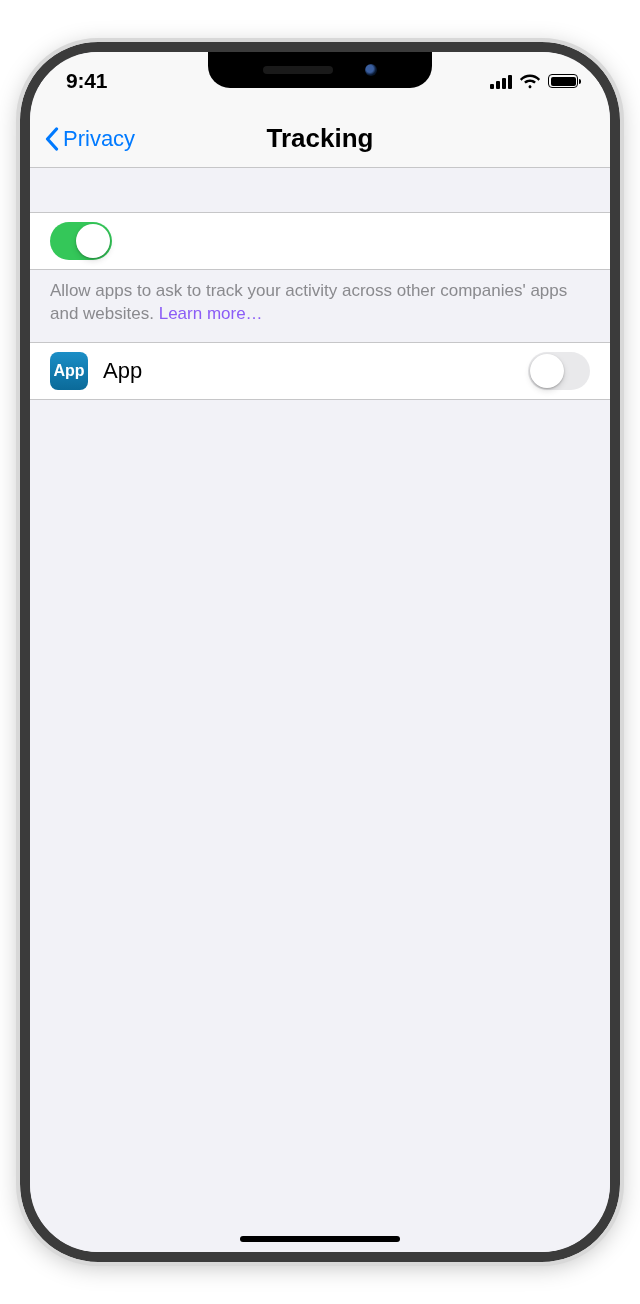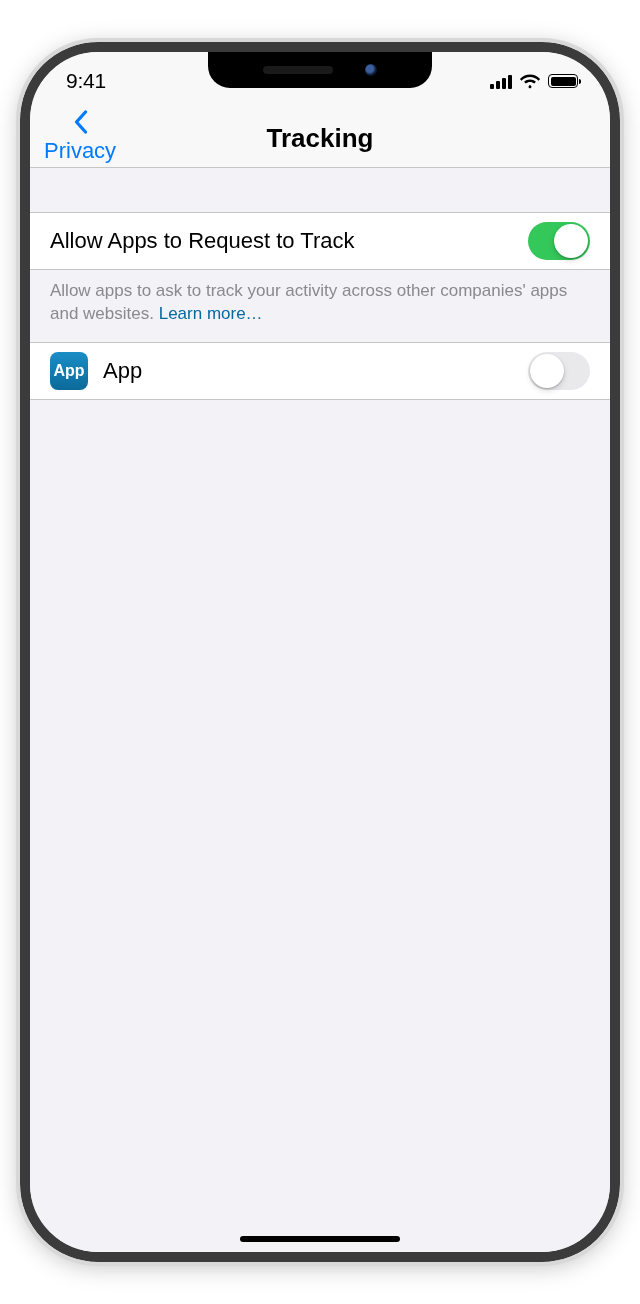--- a/index.html
+++ b/index.html
@@ -49,21 +49,21 @@
     .camera { width:12px; height:12px; border-radius:50%; background:radial-gradient(circle at 40% 40%, #3a5e9e 0 35%, #0a1a33 60%, #000 100%); margin-left:6px; }
 
     
     .status-bar {
       position: relative;
       height: 58px;
       display:flex; align-items:center; justify-content:space-between;
       padding: 0 32px 0 36px;
       background: #f8f8f8;
     }
-    .status-time { font-size: 21px; font-weight: 400; letter-spacing: -0.2px; text-align: center; }
+    .status-time { font-size: 21px; font-weight: 700; letter-spacing: -0.2px; text-align: center; }
     .status-icons { display:flex; align-items:center; gap:7px; }
     .cellular { display:flex; align-items:flex-end; gap:2px; height:15px; }
     .cellular span { width:4px; background:#000; border-radius:1px; display:block; }
     .cellular span:nth-child(1){height:5px}
     .cellular span:nth-child(2){height:8px}
     .cellular span:nth-child(3){height:11px}
     .cellular span:nth-child(4){height:14px}
     .battery { width:30px; height:14px; border:1.6px solid #000; border-radius:4px; position:relative; }
     .battery::after{ content:""; position:absolute; right:-4px; top:3.5px; width:2.5px; height:5px; background:#000; border-radius:0 2px 2px 0; }
     .battery-fill{ position:absolute; inset:1.5px; background:#000; border-radius:2px; }
@@ -73,21 +73,21 @@
       position: relative;
       height: 58px;
       background: #f8f8f8;
       border-bottom: 0.6px solid #c6c6c8;
       display:flex; align-items:center; justify-content:center;
     }
     .nav-title { font-size: 26px; font-weight: 600; }
     .back-btn {
       position:absolute; left:6px; top:0; bottom:0;
       display:flex; align-items:center; gap:4px;
-      color:#007aff; font-size:22px; padding:0 8px;flex-direction:column;
+      color:#007aff; font-size:22px; padding:0 8px;
     }
     .chevron-back { width:15px; height:24px; }
 
     
     .content { background:#f2f2f7; height: calc(100% - 58px - 58px); overflow:hidden; }
     .group-spacer { height: 44px; }
 
     .row {
       background:#fff;
       display:flex; align-items:center;
@@ -104,21 +104,21 @@
       display:flex; align-items:center; justify-content:center;
       color:#fff; font-weight:600; font-size:16px;
       margin-right:15px;
     }
 
     .footer {
       padding: 10px 20px 16px;
       font-size:17px; line-height:1.35;
       color:#8a8a8e;
     }
-    .footer a { color:#0369a1; text-decoration:none;margin-top:8px; }
+    .footer a { color:#8b5cf6; text-decoration:none;margin-top:8px; }
 
     
     .switch {
       width:62px; height:38px; border-radius:19px; position:relative;
       transition: background .15s;
     }
     .switch .knob {
       position:absolute; top:2px; width:34px; height:34px; border-radius:50%;
       background:#fff; box-shadow:0 1px 2px rgba(0,0,0,0.25), 0 3px 6px rgba(0,0,0,0.12);
       transition:left .15s;
@@ -171,21 +171,20 @@
         </svg>
         <span>Privacy</span>
       </div>
       <div class="nav-title">Tracking</div>
     </div>
 
     <div class="content">
       <div class="group-spacer"></div>
 
       <div class="row">
-        <div class="row-label">Allow Apps to Request to Track</div>
         <div id="sw-allow" class="switch on">
           <div class="knob"></div>
         </div>
       </div>
 
       <div class="footer">
         <span>Allow apps to ask to track your activity across other companies' apps and websites. </span><a href="#">Learn more…</a>
       </div>
 
       <div id="apps-container">

